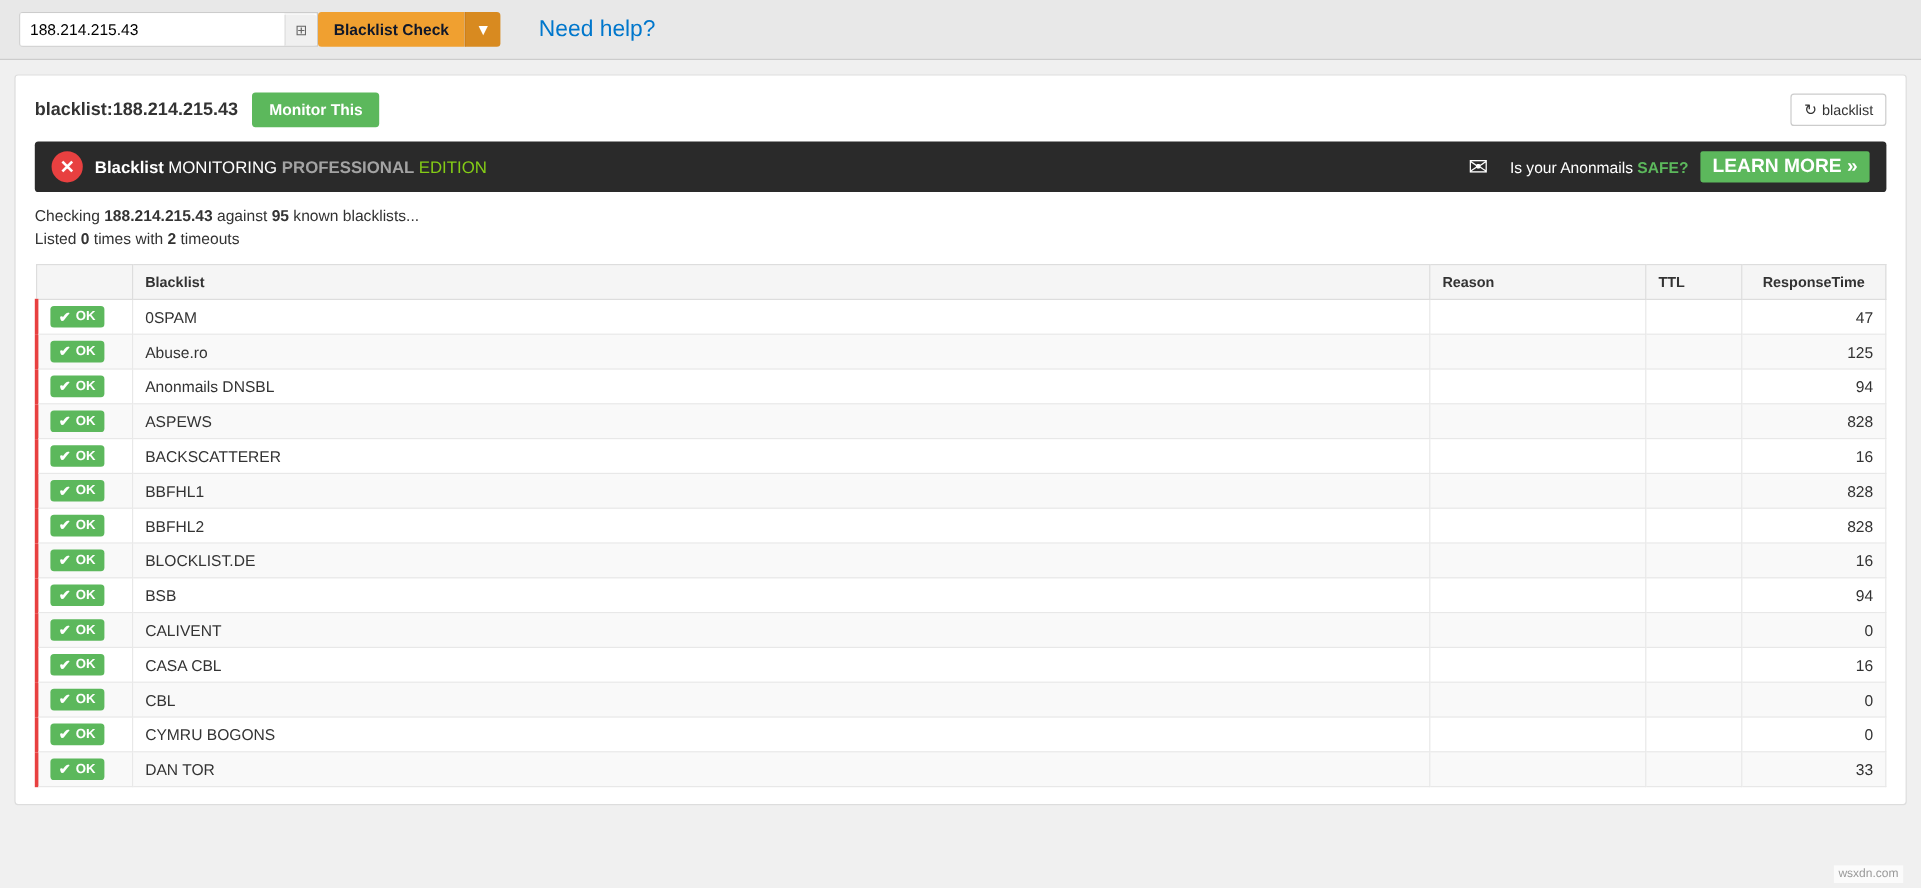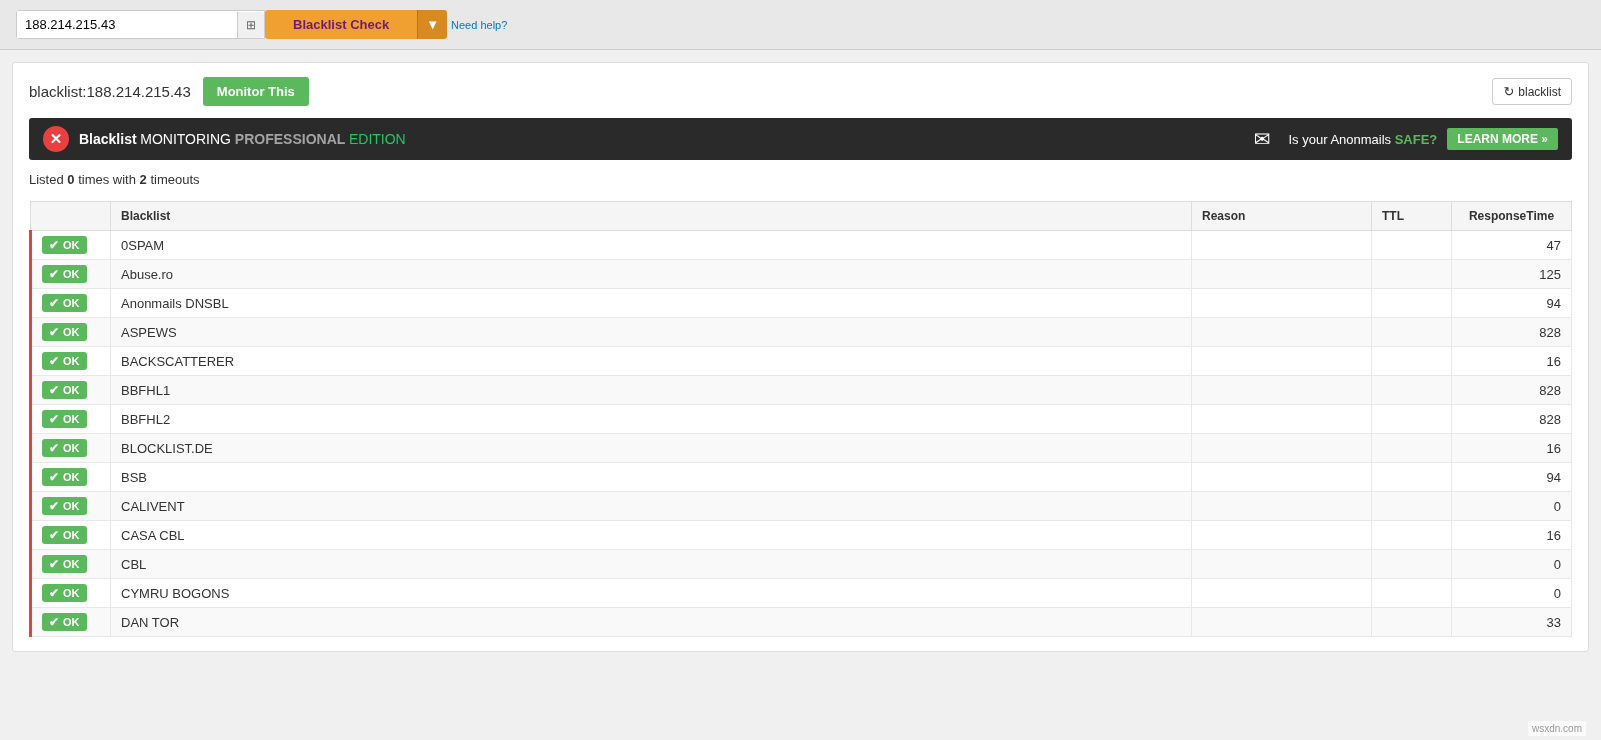--- a/index.html
+++ b/index.html
@@ -7,45 +7,45 @@
 
     
     .header { background: #e8e8e8; padding: 10px 16px; border-bottom: 1px solid #ccc; }
     .header-title { font-size: 20px; font-weight: bold; color: #333; display: inline-block; margin-bottom: 8px; }
     .header-title .beta { font-size: 11px; font-weight: normal; color: #666; margin-left: 4px; vertical-align: super; }
     .header-controls { display: flex; align-items: center; gap: 0; }
     .search-input-wrapper { display: flex; align-items: center; border: 1px solid #ccc; background: #fff; border-radius: 3px 0 0 3px; }
     .search-input { border: none; outline: none; padding: 6px 8px; font-size: 13px; width: 220px; }
     .search-icon-btn { background: #f0f0f0; border: none; border-left: 1px solid #ccc; padding: 6px 8px; cursor: pointer; color: #666; font-size: 12px; border-radius: 0 3px 3px 0; }
     .btn-group { display: flex; align-items: center; }
-    .btn-blacklist { background: #f0a030; color: #701a75; border: none; padding: 7px 28px; font-size: 13px; font-weight: bold; cursor: pointer; border-radius: 3px 0 0 3px; text-align: center; }
+    .btn-blacklist { background: #f0a030; color: #0f172a; border: none; padding: 7px 13px; font-size: 13px; font-weight: bold; cursor: pointer; border-radius: 3px 0 0 3px; text-align: center; }
     .btn-blacklist-caret { background: #d88a20; color: #fff; border: none; padding: 7px 8px; font-size: 13px; cursor: pointer; border-radius: 0 3px 3px 0; border-left: 1px solid #c07010; }
-    .help-link { color: #0077cc; text-decoration: none; margin-left: 4px; font-size: 11px; }
+    .help-link { color: #0077cc; text-decoration: none; margin-left: 32px; font-size: 19px; }
 
     
     .main { background: #fff; margin: 12px; padding: 14px 16px; border: 1px solid #ddd; border-radius: 3px; }
 
     
     .page-title-row { display: flex; align-items: center; justify-content: space-between; margin-bottom: 12px; }
-    .page-title { font-size: 15px; font-weight: normal; }
+    .page-title { font-size: 15px; font-weight: bold; }
     .btn-monitor { background: #5cb85c; color: #fff; border: none; padding: 7px 14px; font-size: 13px; font-weight: bold; cursor: pointer; border-radius: 3px; margin-left: 12px; }
     .btn-blacklist-refresh { background: #fff; color: #333; border: 1px solid #ccc; padding: 5px 10px; font-size: 12px; cursor: pointer; border-radius: 3px; display: flex; align-items: center; gap: 4px; }
 
     
     .banner { background: #2a2a2a; color: #fff; padding: 8px 14px; border-radius: 3px; display: flex; align-items: center; gap: 10px; margin-bottom: 12px; font-size: 13px; }
     .banner-x { background: #e84040; color: #fff; font-weight: bold; border-radius: 50%; width: 26px; height: 26px; display: flex; align-items: center; justify-content: center; font-size: 15px; flex-shrink: 0; }
     .banner-text { flex: 1; }
     .banner-text .blacklist-word { color: #fff; font-weight: bold; font-size: 14px; }
     .banner-text .monitoring-word { color: #fff; font-size: 14px; }
     .banner-text .professional-word { color: #a3a3a3; font-weight: bold; font-size: 14px; }
-    .banner-text .edition-word { color: #22c55e; font-size: 14px; }
+    .banner-text .edition-word { color: #84cc16; font-size: 14px; }
     .banner-envelope { font-size: 20px; margin: 0 8px; }
     .banner-safe { font-size: 13px; }
     .banner-safe strong { color: #5cb85c; }
-    .btn-learn-more { background: #5cb85c; color: #fff; border: none; padding: 4px 10px; font-size: 12px; font-weight: bold; cursor: pointer; border-radius: 2px; }
+    .btn-learn-more { background: #5cb85c; color: #fff; border: none; padding: 4px 10px; font-size: 16px; font-weight: bold; cursor: pointer; border-radius: 2px; }
 
     
     .status-text { font-size: 13px; margin-bottom: 4px; }
     .status-text .ip-bold { font-weight: bold; }
     .listed-text { font-size: 13px; margin-bottom: 14px; }
     .listed-text .count-bold { font-weight: bold; }
 
     
     .results-table { width: 100%; border-collapse: collapse; }
     .results-table th { background: #f5f5f5; border: 1px solid #ddd; padding: 7px 10px; text-align: left; font-weight: bold; font-size: 12px; }
@@ -109,20 +109,27 @@
       <span class="edition-word"> EDITION</span>
     </div>
     <span class="banner-envelope">✉</span>
     <span class="banner-safe">
       <span>Is your Anonmails </span>
       <strong>SAFE?</strong>
     </span>
     <button class="btn-learn-more">LEARN MORE »</button>
   </div>
 
+  <p class="status-text">
+    <span>Checking </span>
+    <strong class="ip-bold">188.214.215.43</strong>
+    <span> against </span>
+    <strong>95</strong>
+    <span> known blacklists...</span>
+  </p>
   <p class="listed-text">
     <span>Listed </span>
     <strong class="count-bold">0</strong>
     <span> times with </span>
     <strong class="count-bold">2</strong>
     <span> timeouts</span>
   </p>
 
   <table class="results-table">
     <thead>

